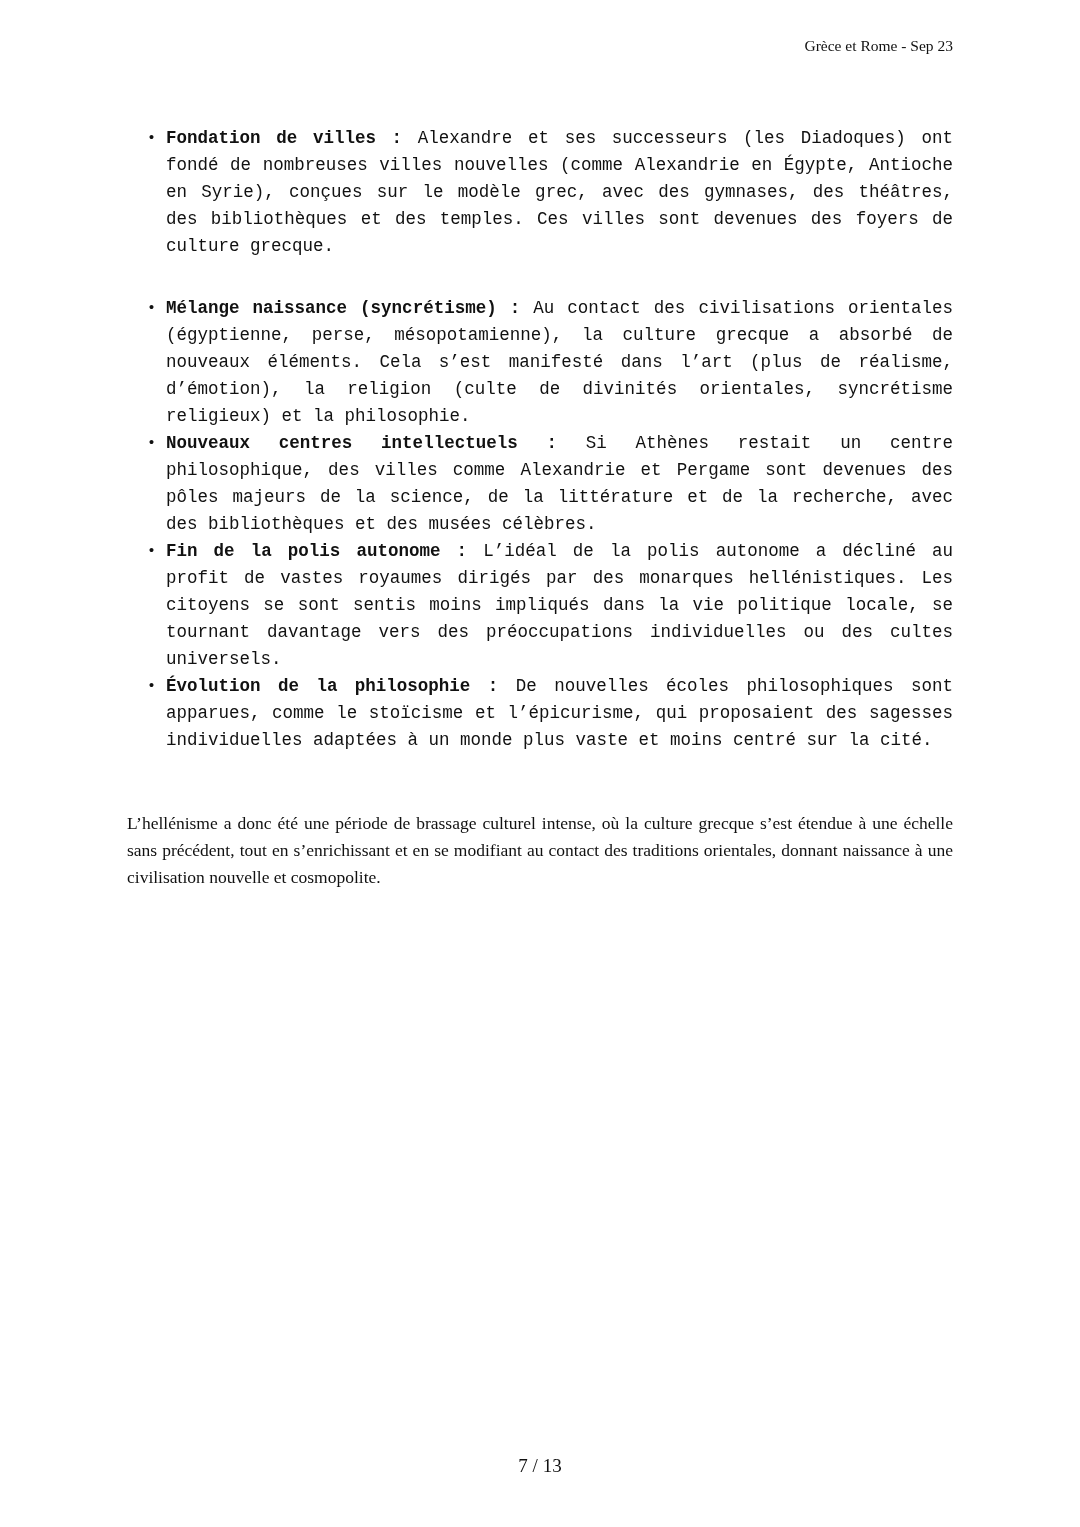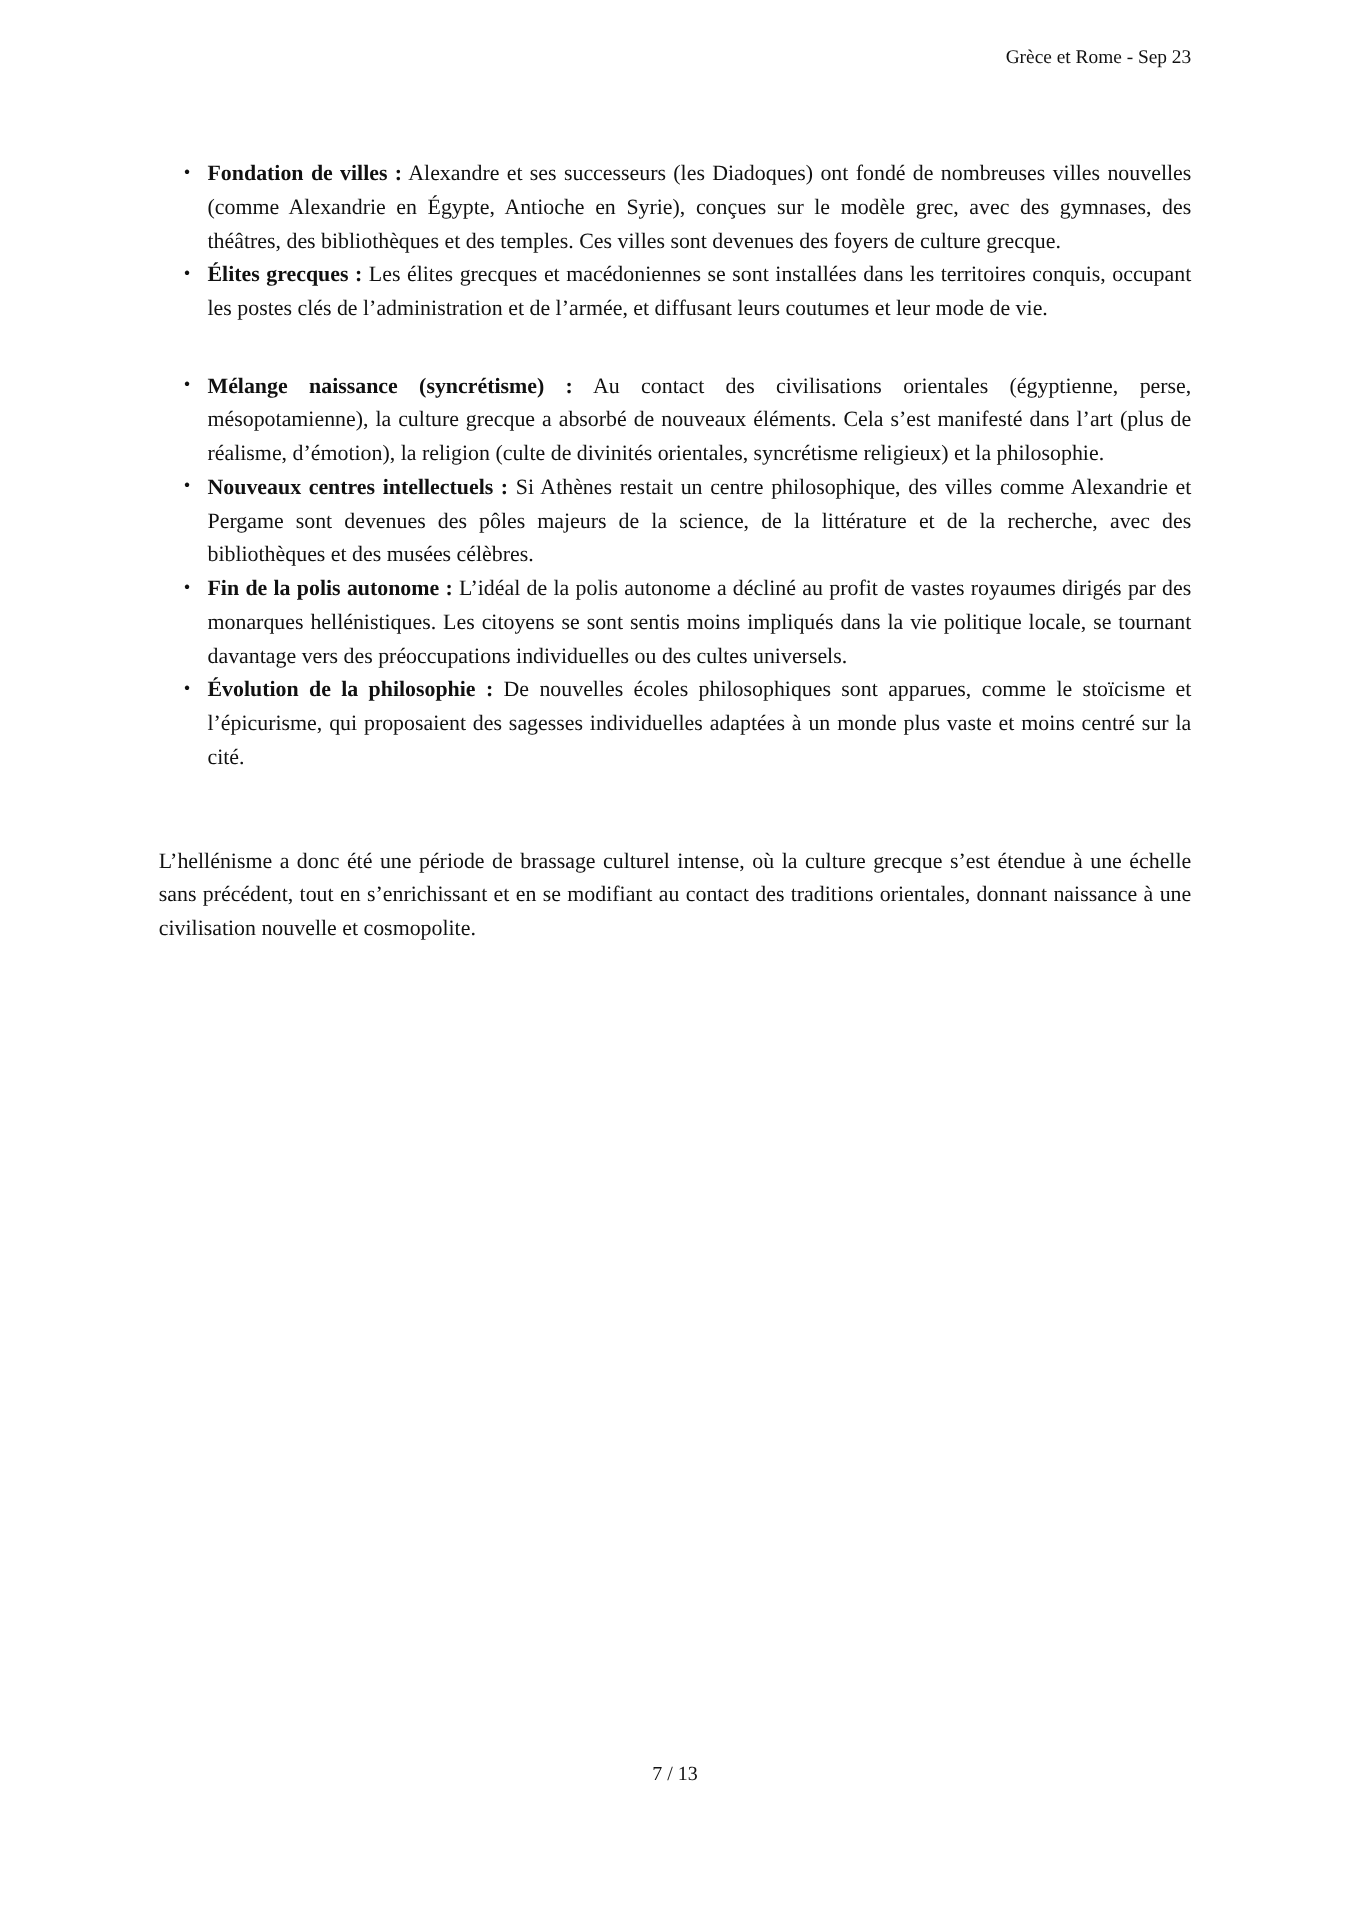--- a/index.html
+++ b/index.html
@@ -35,20 +35,21 @@
     line-height: 27px;
     text-align: justify;
   }
   ul.bullet-list {
     list-style: none;
     margin: 0;
     padding: 0 0 0 39px;
   }
   ul.bullet-list li {
     position: relative;
+    font-family: Liberation Mono, monospace;
   }
   ul.bullet-list li::before {
     content: "\2022";
     position: absolute;
     left: -19px;
     top: 0;
     font-size: 15px;
   }
   .term {
     font-weight: bold;
@@ -62,46 +63,42 @@
     font-weight: bold;
   }
   .list-2 {
     margin-top: 35px !important;
   }
   .closing {
     margin: 56px 0 0 0;
   }
   .page-footer {
     position: absolute;
-    top: 1408px;
+    top: 1454px;
     left: 0;
     width: 1080px;
     text-align: center;
-    font-size: 16px;
+    font-size: 19px;
     line-height: 24px;
     color: #111111;
   }
 </style>
 </head>
 <body>
 
 <div class="page">
 
   <div class="running-header">Grèce et Rome - Sep 23</div>
 
   <div class="content">
 
     <ul class="bullet-list">
       <li>
         <span class="term">Fondation de villes :</span>
         <span>Alexandre et ses successeurs (les Diadoques) ont fondé de nombreuses villes nouvelles (comme Alexandrie en Égypte, Antioche en Syrie), conçues sur le modèle grec, avec des gymnases, des théâtres, des bibliothèques et des temples. Ces villes sont devenues des foyers de culture grecque.</span>
-      </li>
-      <li>
-        <span class="term">Élites grecques :</span>
-        <span>Les élites grecques et macédoniennes se sont installées dans les territoires conquis, occupant les postes clés de l’administration et de l’armée, et diffusant leurs coutumes et leur mode de vie.</span>
       </li>
     </ul>
 
 
     <ul class="bullet-list list-2">
       <li>
         <span class="term">Mélange naissance (syncrétisme) :</span>
         <span>Au contact des civilisations orientales (égyptienne, perse, mésopotamienne), la culture grecque a absorbé de nouveaux éléments. Cela s’est manifesté dans l’art (plus de réalisme, d’émotion), la religion (culte de divinités orientales, syncrétisme religieux) et la philosophie.</span>
       </li>
       <li>

